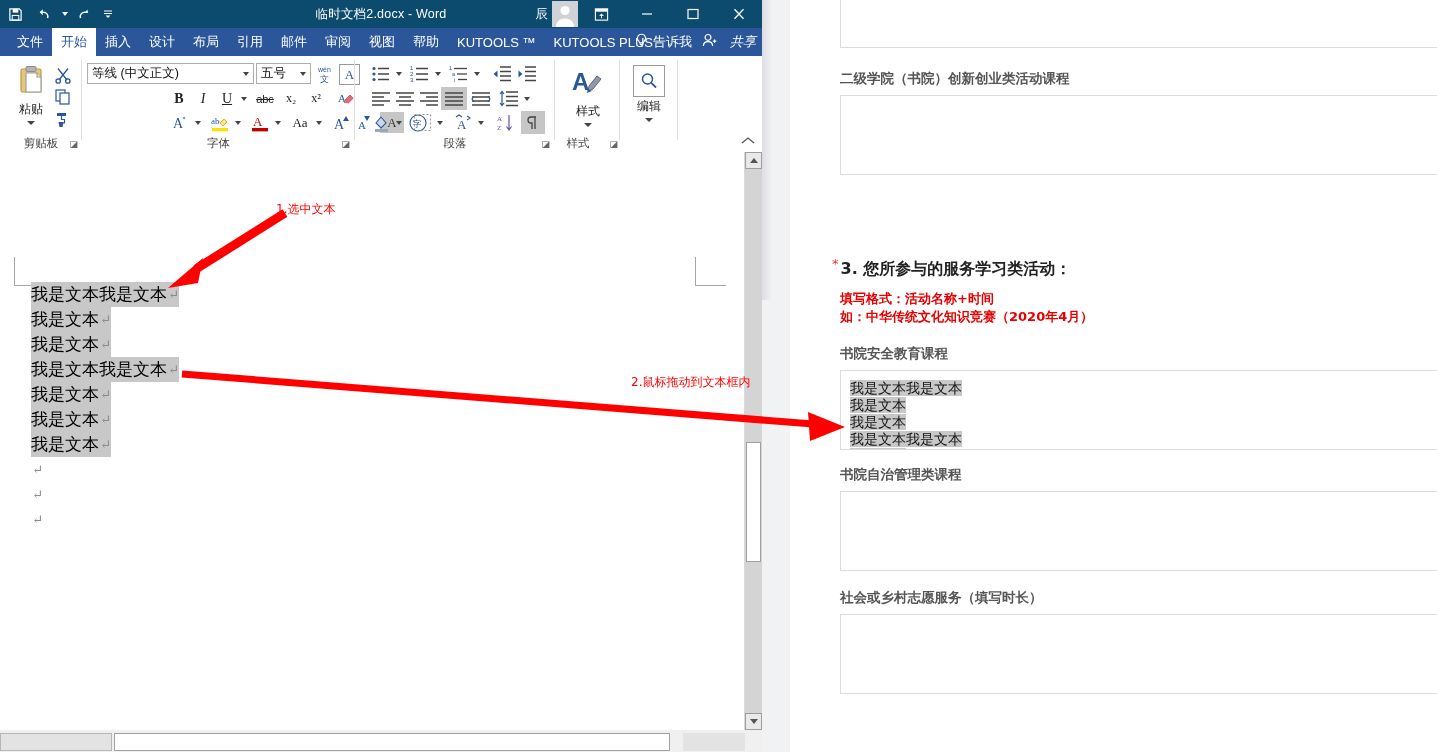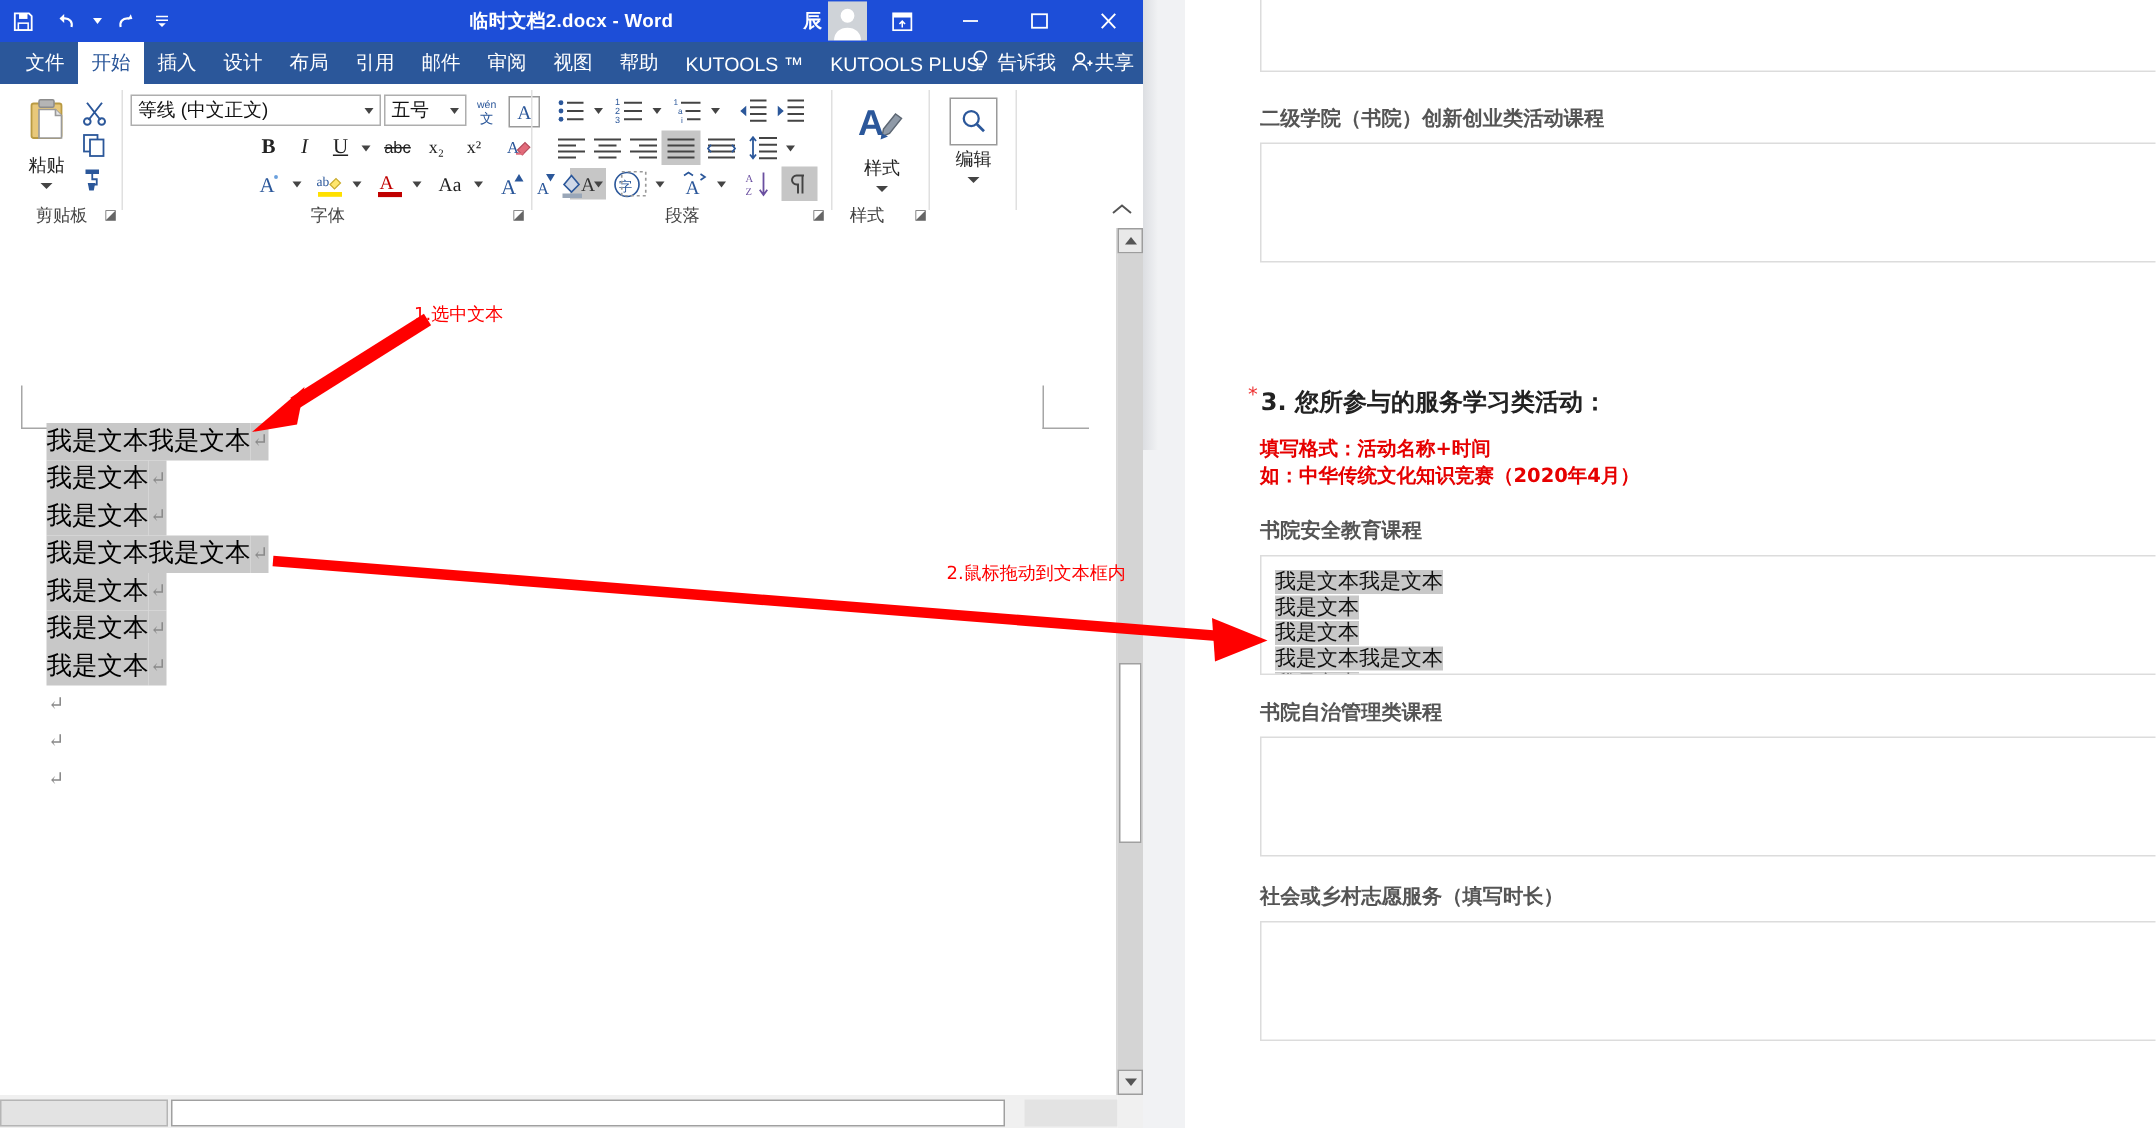--- a/index.html
+++ b/index.html
@@ -6,37 +6,37 @@
   body{
     width:1437px;height:752px;overflow:hidden;background:#ffffff;
     font-family:"Liberation Sans","DejaVu Sans",sans-serif;
     -webkit-font-smoothing:antialiased;
   }
   #root{position:relative;width:1437px;height:752px;}
 
   
   #word-window{position:absolute;left:0;top:0;width:762px;height:752px;background:#fff;overflow:hidden;}
 
-  .titlebar{position:relative;height:28px;background:#1d4ed8;color:#fff;font-weight:bold;}
+  .titlebar{position:relative;height:28px;background:#0c4a6e;color:#fff;}
   .qat{left:0;top:0;height:28px;display:flex;align-items:center;}
   .qat .q{width:30px;height:28px;display:flex;align-items:center;justify-content:center;}
   .title-text{position:absolute;left:0;right:0;top:0;height:28px;line-height:28px;text-align:center;
               font-size:12.5px;color:#fff;letter-spacing:.2px;}
   .tb-right{position:absolute;right:0;top:0;height:28px;display:flex;align-items:center;}
   .tb-right .btn{width:46px;height:28px;display:flex;align-items:center;justify-content:center;font-size:13px;}
   .user-name{font-size:12.5px;padding-right:4px;}
   .avatar{width:26px;height:26px;background:#cfd3d8;display:flex;align-items:flex-end;justify-content:center;overflow:hidden;}
 
   .tabs{position:relative;height:28px;background:#2b579a;}
   .tabrow{display:flex;align-items:stretch;height:28px;padding-left:8px;font-size:13px;}
   .tab{padding:0 9px;display:flex;align-items:center;color:#fff;height:28px;white-space:nowrap;}
   .tab.active{background:#fff;color:#2b579a;}
   .tabs-right{position:absolute;right:6px;top:0;height:28px;display:flex;align-items:center;gap:10px;color:#fff;font-size:13px;}
   .tell-me{display:flex;align-items:center;gap:5px;}
-  .share{display:flex;align-items:flex-end;gap:0;}
+  .share{display:flex;align-items:flex-start;gap:12px;font-style:italic;}
 
   .ribbon{position:relative;height:96px;background:#fff;border-bottom:1px solid #d4d4d4;}
   .rgroup{position:absolute;top:0;height:96px;}
   .rgroup .gname{position:absolute;bottom:1px;left:0;right:0;text-align:center;font-size:11.5px;color:#444;}
   .gsep{position:absolute;top:4px;width:1px;height:80px;background:#e0e0e0;}
   .dlg{position:absolute;bottom:2px;font-size:9px;color:#666;}
 
   .bi{position:absolute;display:flex;align-items:center;justify-content:center;color:#2b579a;}
   .bi.dark{color:#444;}
   .btnbox{position:absolute;display:flex;align-items:center;justify-content:center;font-size:12.5px;color:#222;}

